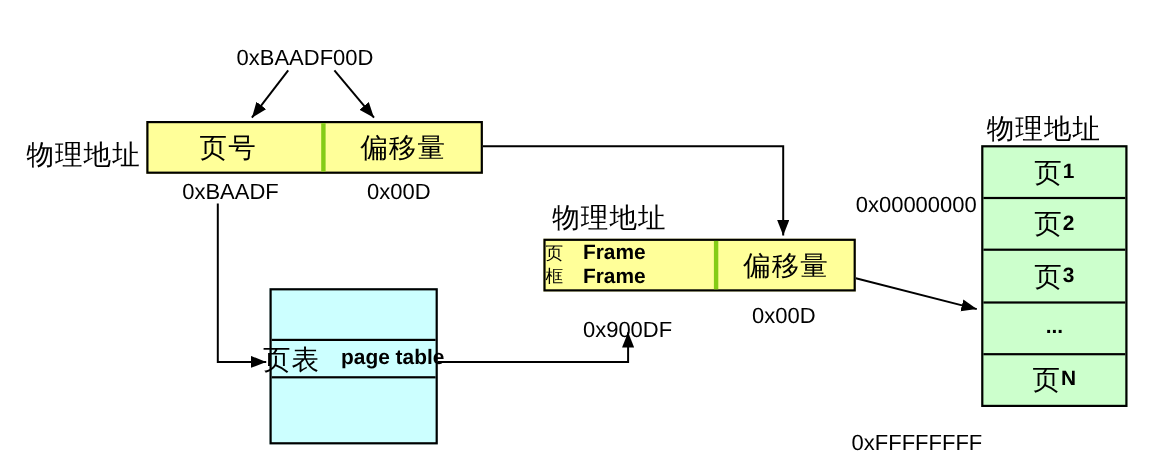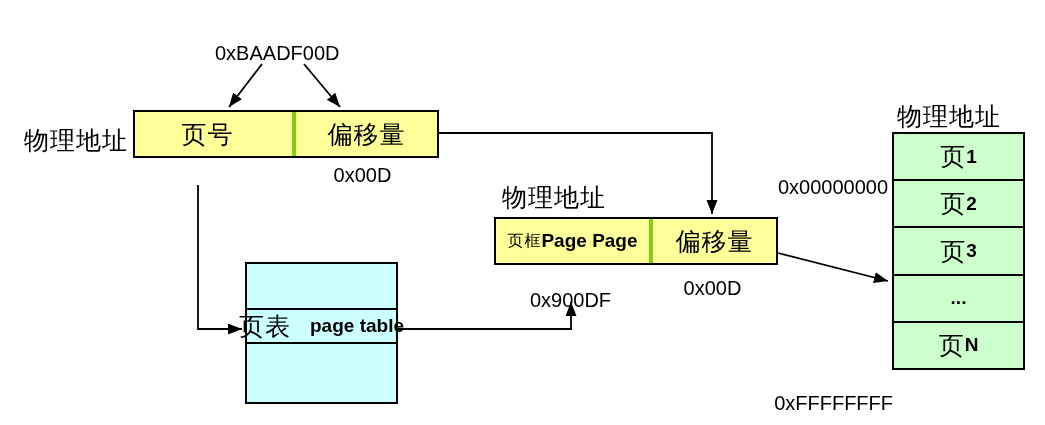--- a/index.html
+++ b/index.html
@@ -65,37 +65,38 @@
 
   <div class="box yellow split" style="left:133px; top:110px; width:306px; height:48px;gap:12px;">
     <div class="cell" style="width:50%;">
       <span class="cjk">页号</span>
     </div>
     <div class="cell" style="width:50%;">
       <span class="cjk">偏移量</span>
     </div>
   </div>
 
+  <div class="lbl hex center" style="left:133px; top:164px; width:153px;">0xBAADF</div>
   <div class="lbl hex center" style="left:286px; top:164px; width:153px;">0x00D</div>
 
   <div class="box cyan vcol" style="left:245px; top:262px; width:153px; height:142px;">
     <div class="row" style="height:44px;"></div>
     <div class="row" style="height:34px;">
       <span class="cjk">页表</span>
       <span class="latin-bold" style="margin-left:19px;">page table</span>
     </div>
     <div class="row" style="flex:1;"></div>
   </div>
 
   <div class="lbl cjk" style="left:502px; top:184px;">物理地址</div>
 
   <div class="box yellow split" style="left:494px; top:217px; width:284px; height:48px;">
     <div class="cell" style="width:153px; flex:none;">
       <span class="cjk" style="font-size:16px;">页框</span>
-        <span class="latin-bold">Page Page</span>
+        <span class="latin-bold">Frame Frame</span>
     </div>
     <div class="cell" style="flex:1;">
       <span class="cjk">偏移量</span>
     </div>
   </div>
 
   <div class="lbl hex center" style="left:494px; top:277px; width:153px;margin-top:12px;">0x900DF</div>
   <div class="lbl hex center" style="left:647px; top:277px; width:131px;">0x00D</div>
 
   <div class="lbl cjk" style="left:897px; top:103px;">物理地址</div>

